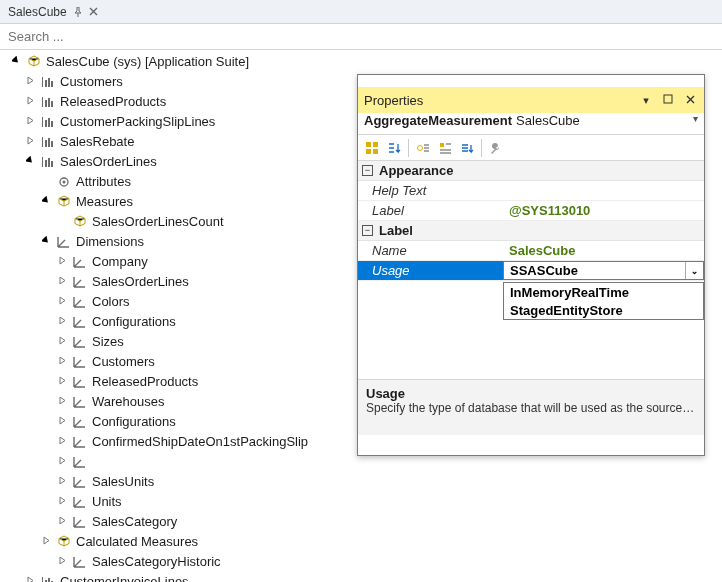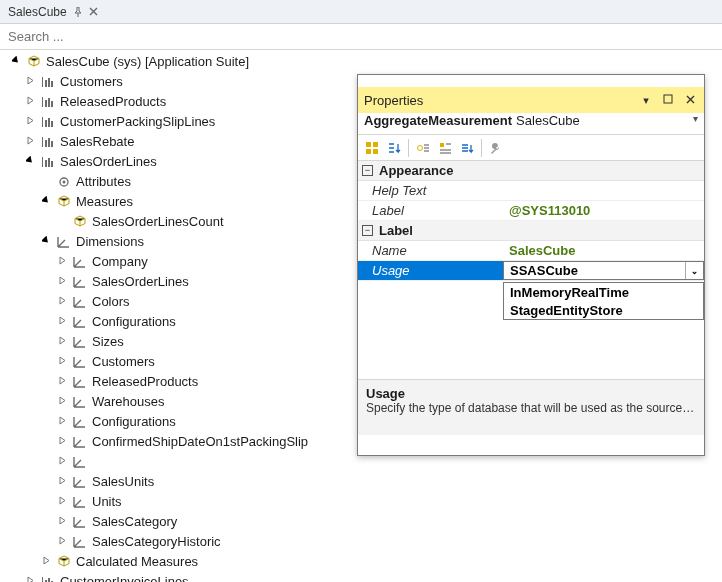--- a/index.html
+++ b/index.html
@@ -419,48 +419,48 @@
           </svg>
         </span>
         <span class="icon">
           <svg width="16" height="16">
             <path d="M2 13 L2 3 M2 13 L13 13 M2 13 L9 6" stroke="#6b6b6b" stroke-width="1.4" fill="none"></path>
           </svg>
         </span>
         <span class="label">SalesCategory</span>
       </div>
   <div class="row">
-        <span class="spacer" style="width:50px"></span>
-        <span class="exp">
-          <svg width="9" height="9">
-            <path d="M2 1 L7 4.5 L2 8 Z" fill="none" stroke="#777"></path>
-          </svg>
-        </span>
-        <span class="icon">
-          <svg width="16" height="16">
-            <path d="M2 13 L2 3 M2 13 L13 13 M2 13 L9 6" stroke="#6b6b6b" stroke-width="1.4" fill="none"></path>
-          </svg>
-        </span>
-        <span class="label">SalesCategoryHistoric</span>
-      </div>
-
-  <div class="row">
         <span class="spacer" style="width:34px"></span>
         <span class="exp">
           <svg width="9" height="9">
             <path d="M2 1 L7 4.5 L2 8 Z" fill="none" stroke="#777"></path>
           </svg>
         </span>
         <span class="icon">
           <svg width="16" height="16" viewBox="0 0 16 16">
             <path d="M8 2l5 2.5v5L8 12 3 9.5v-5z" fill="none" stroke="#b89b00"></path>
             <path d="M3 4.5L8 7l5-2.5M8 7v5" stroke="#b89b00"></path>
           </svg>
         </span>
         <span class="label">Calculated Measures</span>
+      </div>
+
+  <div class="row">
+        <span class="spacer" style="width:50px"></span>
+        <span class="exp">
+          <svg width="9" height="9">
+            <path d="M2 1 L7 4.5 L2 8 Z" fill="none" stroke="#777"></path>
+          </svg>
+        </span>
+        <span class="icon">
+          <svg width="16" height="16">
+            <path d="M2 13 L2 3 M2 13 L13 13 M2 13 L9 6" stroke="#6b6b6b" stroke-width="1.4" fill="none"></path>
+          </svg>
+        </span>
+        <span class="label">SalesCategoryHistoric</span>
       </div>
 
   <div class="row">
         <span class="spacer" style="width:18px"></span>
         <span class="exp">
           <svg width="9" height="9">
             <path d="M2 1 L7 4.5 L2 8 Z" fill="none" stroke="#777"></path>
           </svg>
         </span>
         <span class="icon">

